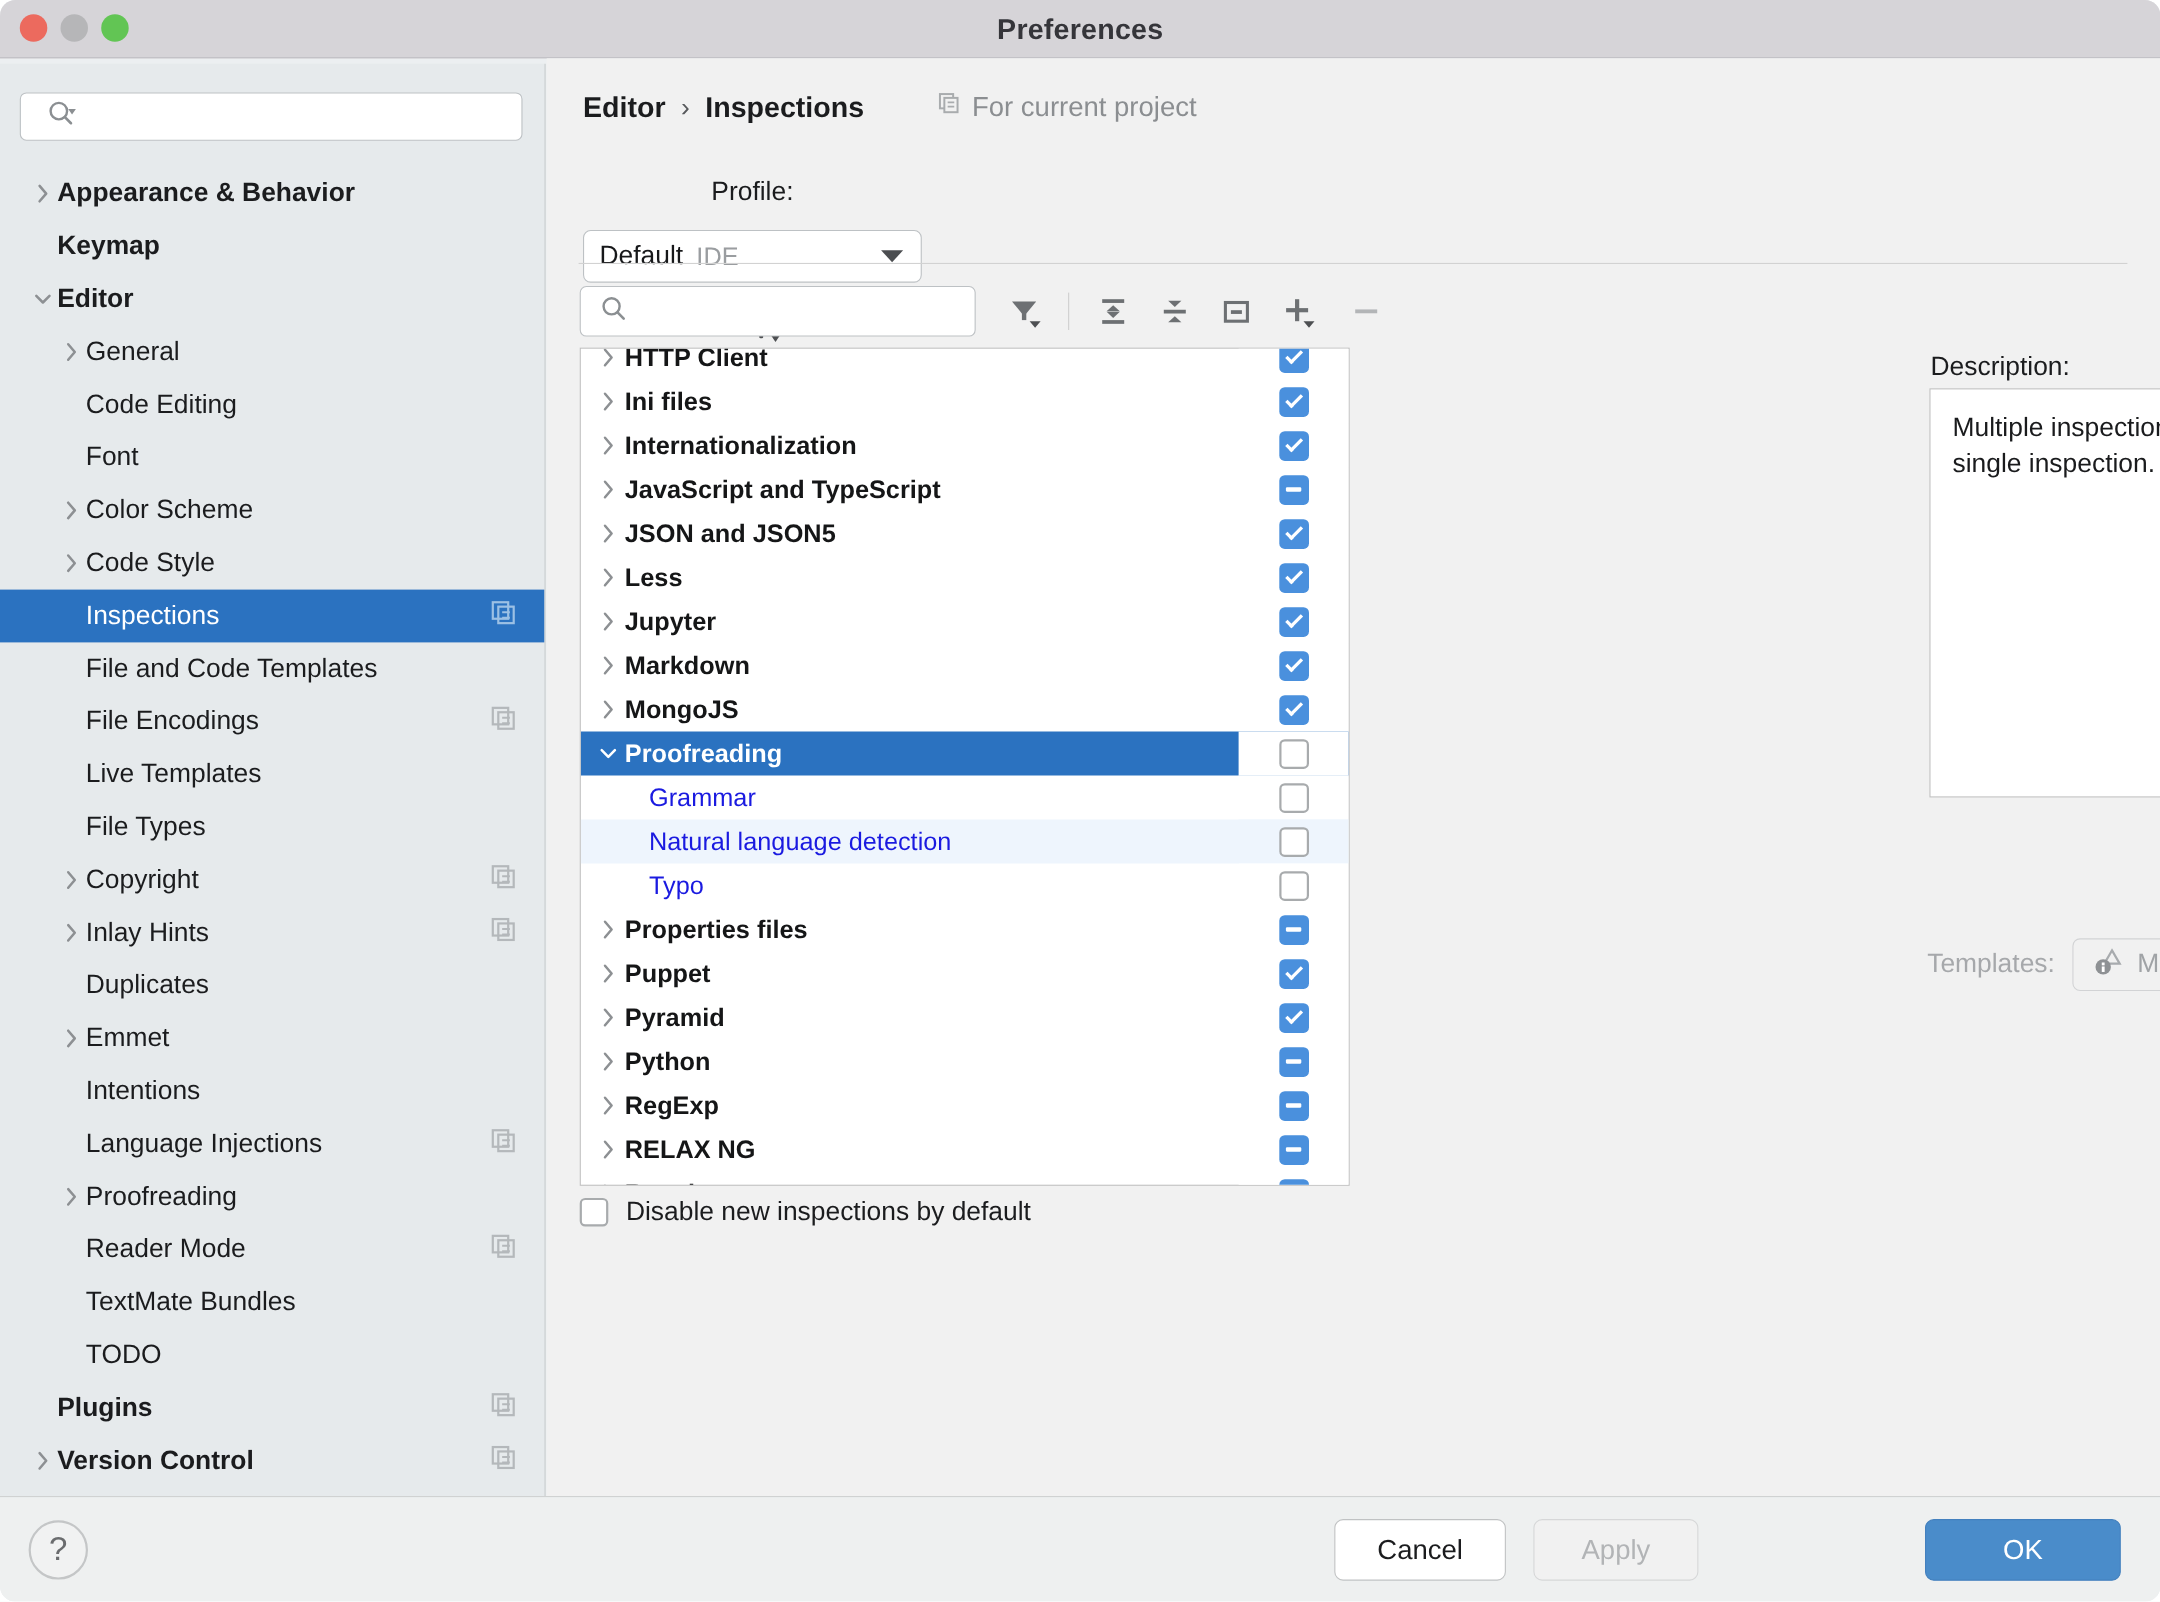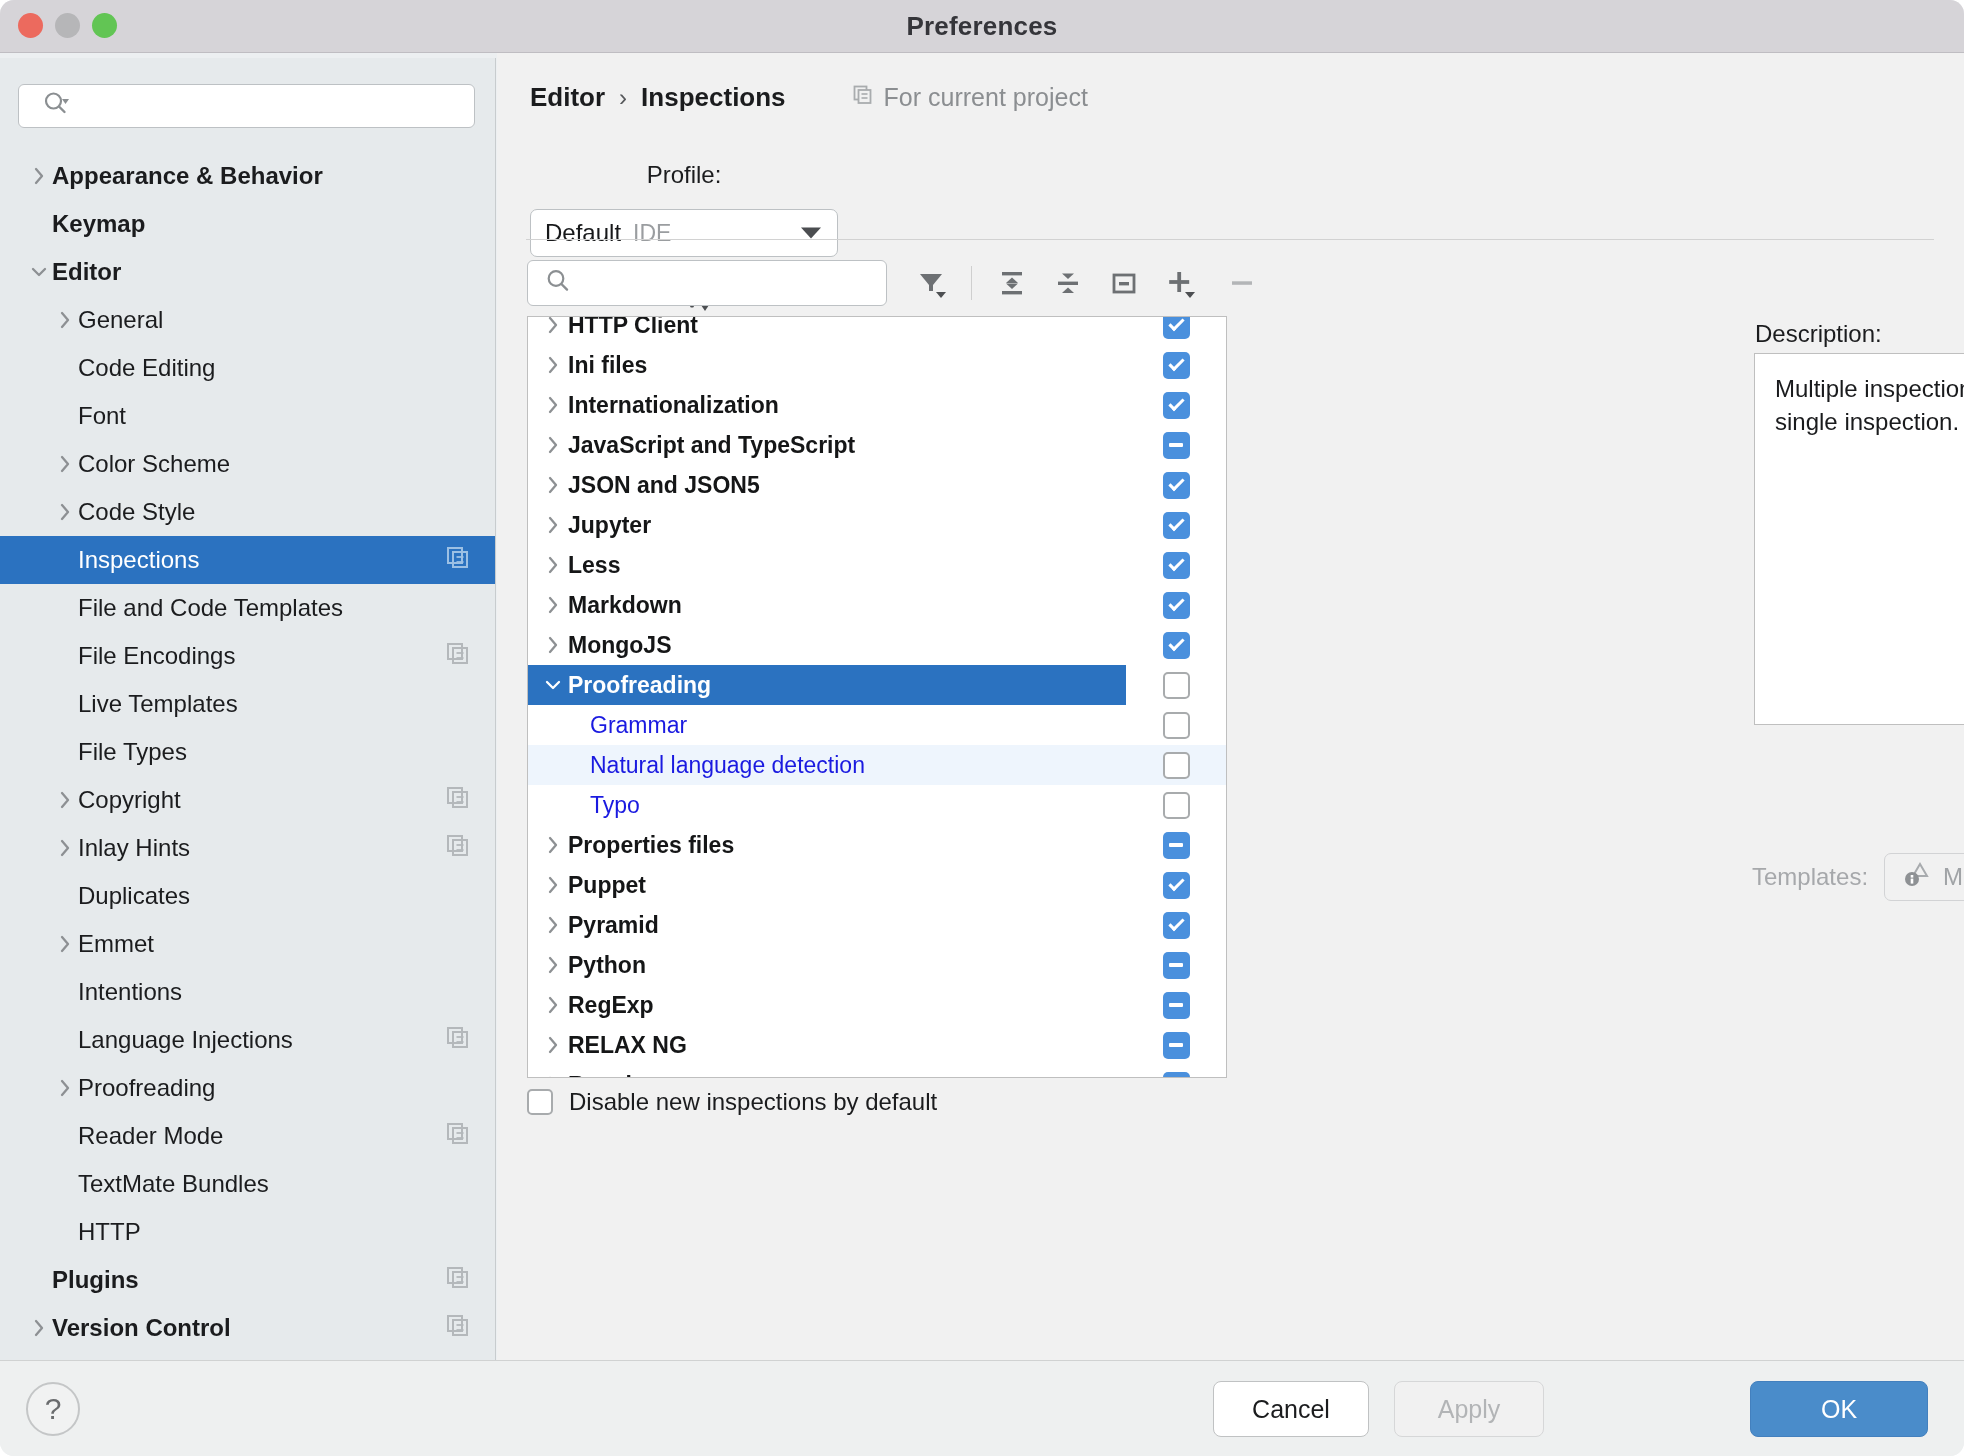--- a/index.html
+++ b/index.html
@@ -393,21 +393,21 @@
               <line x1="11.5" y1="12" x2="18.5" y2="12" stroke="#b4b8bb" stroke-width="1.8"></line>
               <line x1="11.5" y1="17" x2="18.5" y2="17" stroke="#b4b8bb" stroke-width="1.8"></line>
             </svg></span>
         </div>
         <div class="sb-row ind1">
           <span class="sb-arrow"></span>
           <span class="sb-label">TextMate Bundles</span>
         </div>
         <div class="sb-row ind1">
           <span class="sb-arrow"></span>
-          <span class="sb-label">HTTP</span>
+          <span class="sb-label">TODO</span>
         </div>
         <div class="sb-row ind0 bold">
           <span class="sb-arrow"></span>
           <span class="sb-label">Plugins</span>
           <span class="sb-copy"><svg width="26" height="26" viewBox="0 0 26 26">
               <rect x="3" y="3" width="14" height="15" fill="none" stroke="#b4b8bb" stroke-width="2"></rect>
               <rect x="8" y="7" width="14" height="15" fill="none" stroke="#b4b8bb" stroke-width="2"></rect>
               <line x1="11.5" y1="12" x2="18.5" y2="12" stroke="#b4b8bb" stroke-width="1.8"></line>
               <line x1="11.5" y1="17" x2="18.5" y2="17" stroke="#b4b8bb" stroke-width="1.8"></line>
             </svg></span>
@@ -604,34 +604,34 @@
                 <span class="tick"></span>
               </span>
             </span>
           </div>
           <div class="tree-row">
             <span class="arrow-cell">
               <svg width="22" height="22" viewBox="0 0 22 22">
                 <polyline points="8,4 14,11 8,18" fill="none" stroke="#8d9093" stroke-width="2.3" stroke-linecap="round" stroke-linejoin="round"></polyline>
               </svg>
             </span>
+            <span class="tree-label">Less</span>
+            <span class="cb-cell">
+              <span class="cbx on">
+                <span class="tick"></span>
+              </span>
+            </span>
+          </div>
+          <div class="tree-row">
+            <span class="arrow-cell">
+              <svg width="22" height="22" viewBox="0 0 22 22">
+                <polyline points="8,4 14,11 8,18" fill="none" stroke="#8d9093" stroke-width="2.3" stroke-linecap="round" stroke-linejoin="round"></polyline>
+              </svg>
+            </span>
             <span class="tree-label">Jupyter</span>
-            <span class="cb-cell">
-              <span class="cbx on">
-                <span class="tick"></span>
-              </span>
-            </span>
-          </div>
-          <div class="tree-row">
-            <span class="arrow-cell">
-              <svg width="22" height="22" viewBox="0 0 22 22">
-                <polyline points="8,4 14,11 8,18" fill="none" stroke="#8d9093" stroke-width="2.3" stroke-linecap="round" stroke-linejoin="round"></polyline>
-              </svg>
-            </span>
-            <span class="tree-label">Less</span>
             <span class="cb-cell">
               <span class="cbx on">
                 <span class="tick"></span>
               </span>
             </span>
           </div>
           <div class="tree-row">
             <span class="arrow-cell">
               <svg width="22" height="22" viewBox="0 0 22 22">
                 <polyline points="8,4 14,11 8,18" fill="none" stroke="#8d9093" stroke-width="2.3" stroke-linecap="round" stroke-linejoin="round"></polyline>

